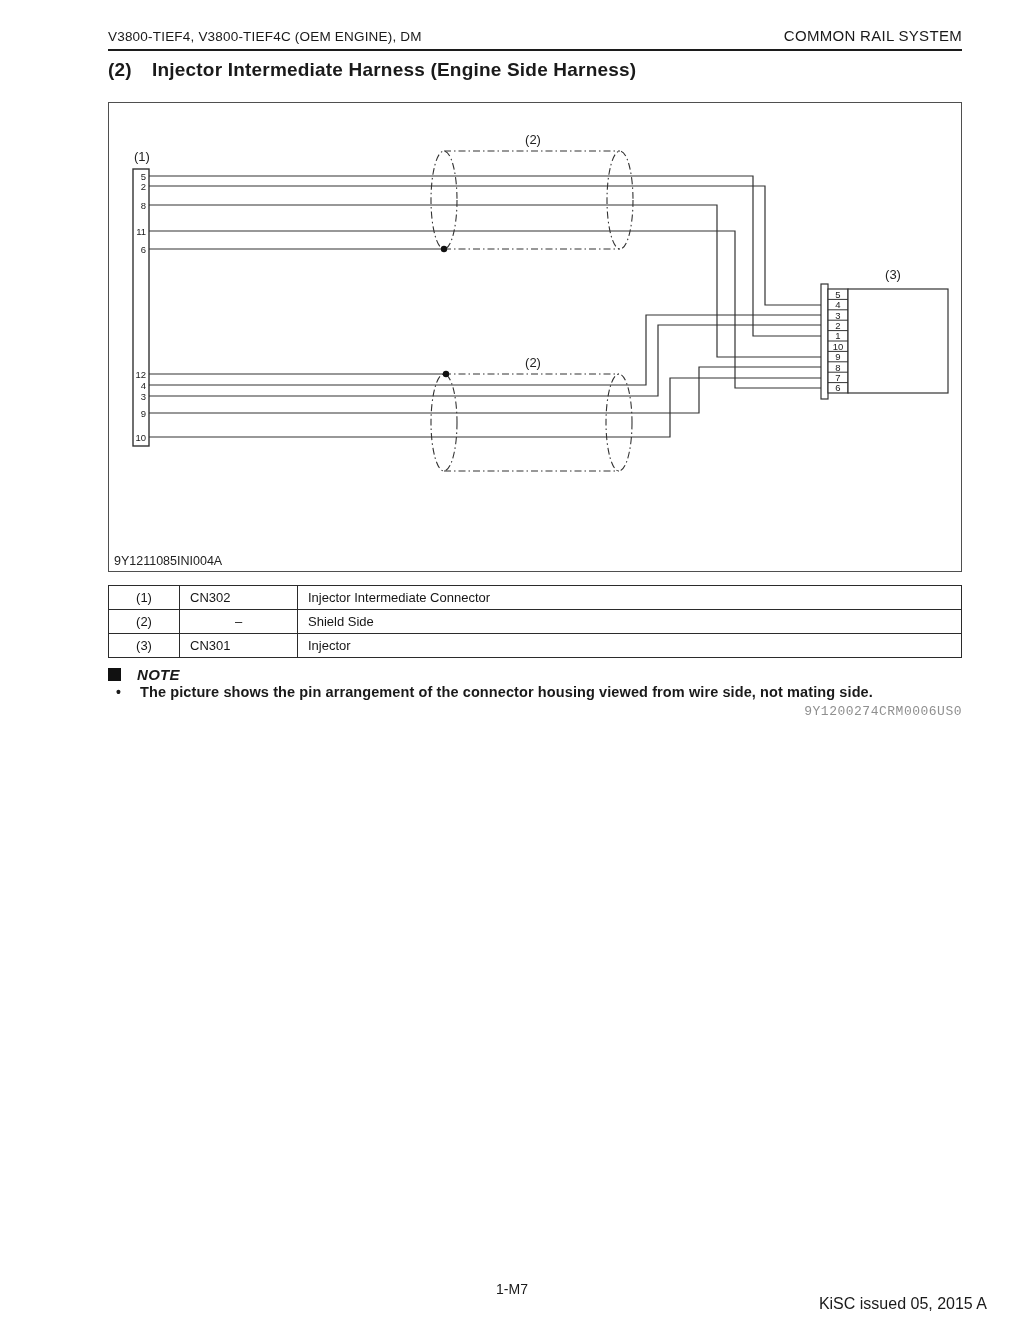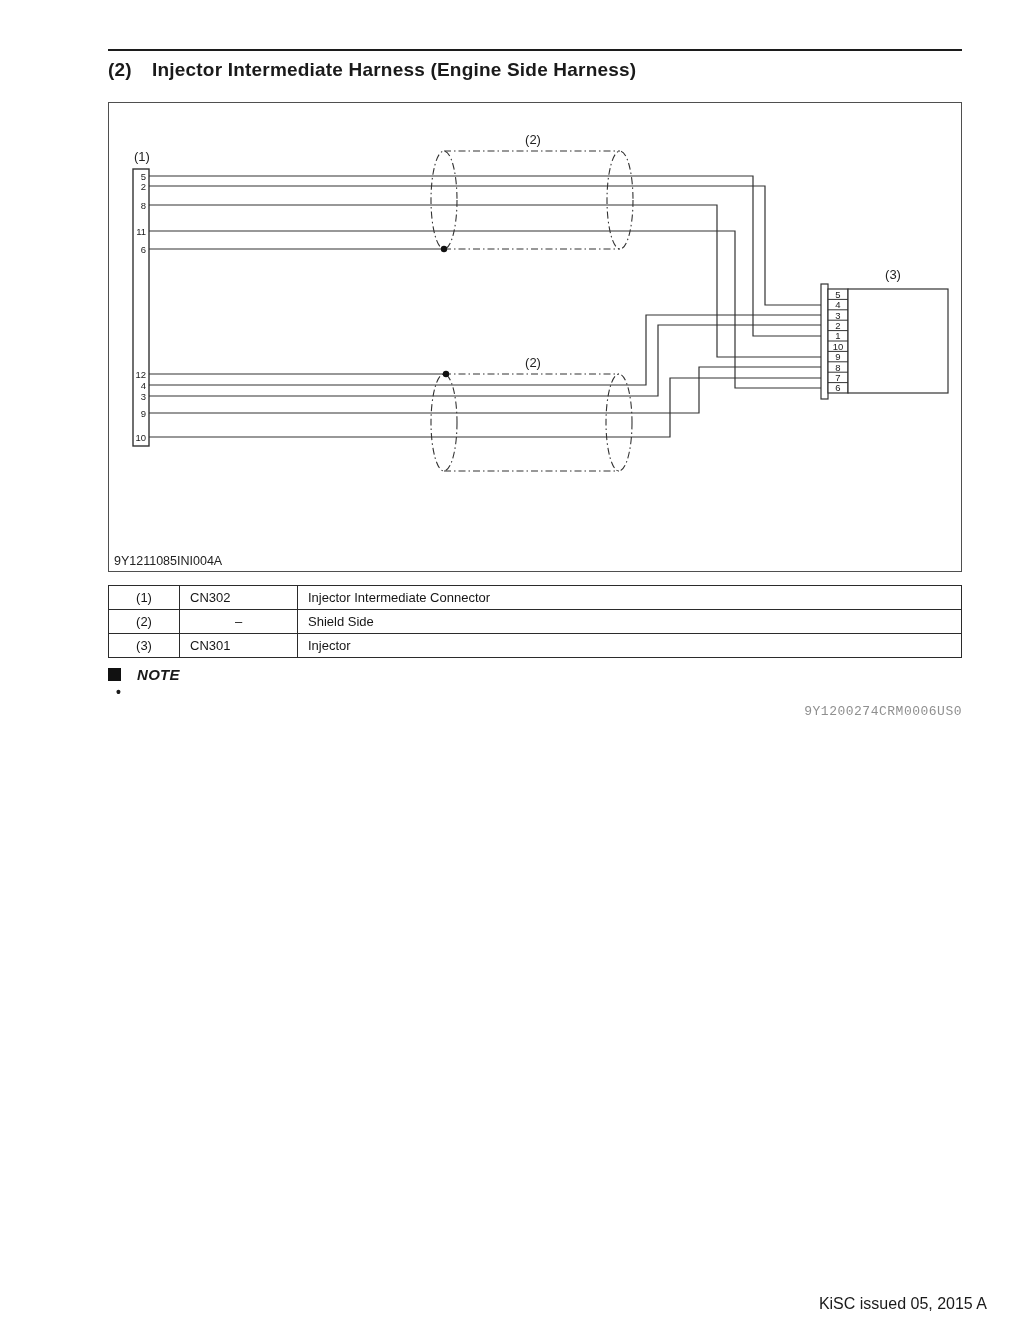--- a/index.html
+++ b/index.html
@@ -36,20 +36,24 @@
             font-family:"Liberation Mono","DejaVu Sans Mono",monospace;
             font-size:13px;color:#8f8f8f;letter-spacing:.5px;}
   .footer-page{position:absolute;left:0;top:1281px;width:1024px;text-align:center;font-size:14px;}
   .footer-issue{position:absolute;right:37px;top:1295px;font-size:16px;}
 </style>
 </head>
 <body>
 
 <div class="page">
 
+  <div class="hdr">
+    <span class="hdr-left">V3800-TIEF4, V3800-TIEF4C (OEM ENGINE), DM</span>
+    <span class="hdr-right">COMMON RAIL SYSTEM</span>
+  </div>
   <div class="hdr-rule"></div>
 
   <div class="sec-title">
     <span class="sec-num">(2)</span>
     <span>Injector Intermediate Harness (Engine Side Harness)</span>
   </div>
 
   <div class="fig-box">
     <svg id="diagram" width="852" height="468" viewBox="0 0 852 468">
         <line x1="335" y1="48" x2="511" y2="48" stroke="#333333" stroke-width="1.1" stroke-dasharray="7 3 1.5 3"></line>
@@ -132,17 +136,19 @@
         </tr>
       </tbody>
   </table>
 
   <div class="note-head">
     <span class="note-square"></span>
     <span class="note-label">NOTE</span>
   </div>
   <div class="note-line">
     <span class="note-bullet">•</span>
+    <span class="note-text">The picture shows the pin arrangement of the connector housing viewed from wire side, not mating side.</span>
   </div>
   <div class="ref-code">9Y1200274CRM0006US0</div>
 
+  <div class="footer-page">1-M7</div>
   <div class="footer-issue">KiSC issued 05, 2015 A</div>
 </div>
 
 </body></html>

